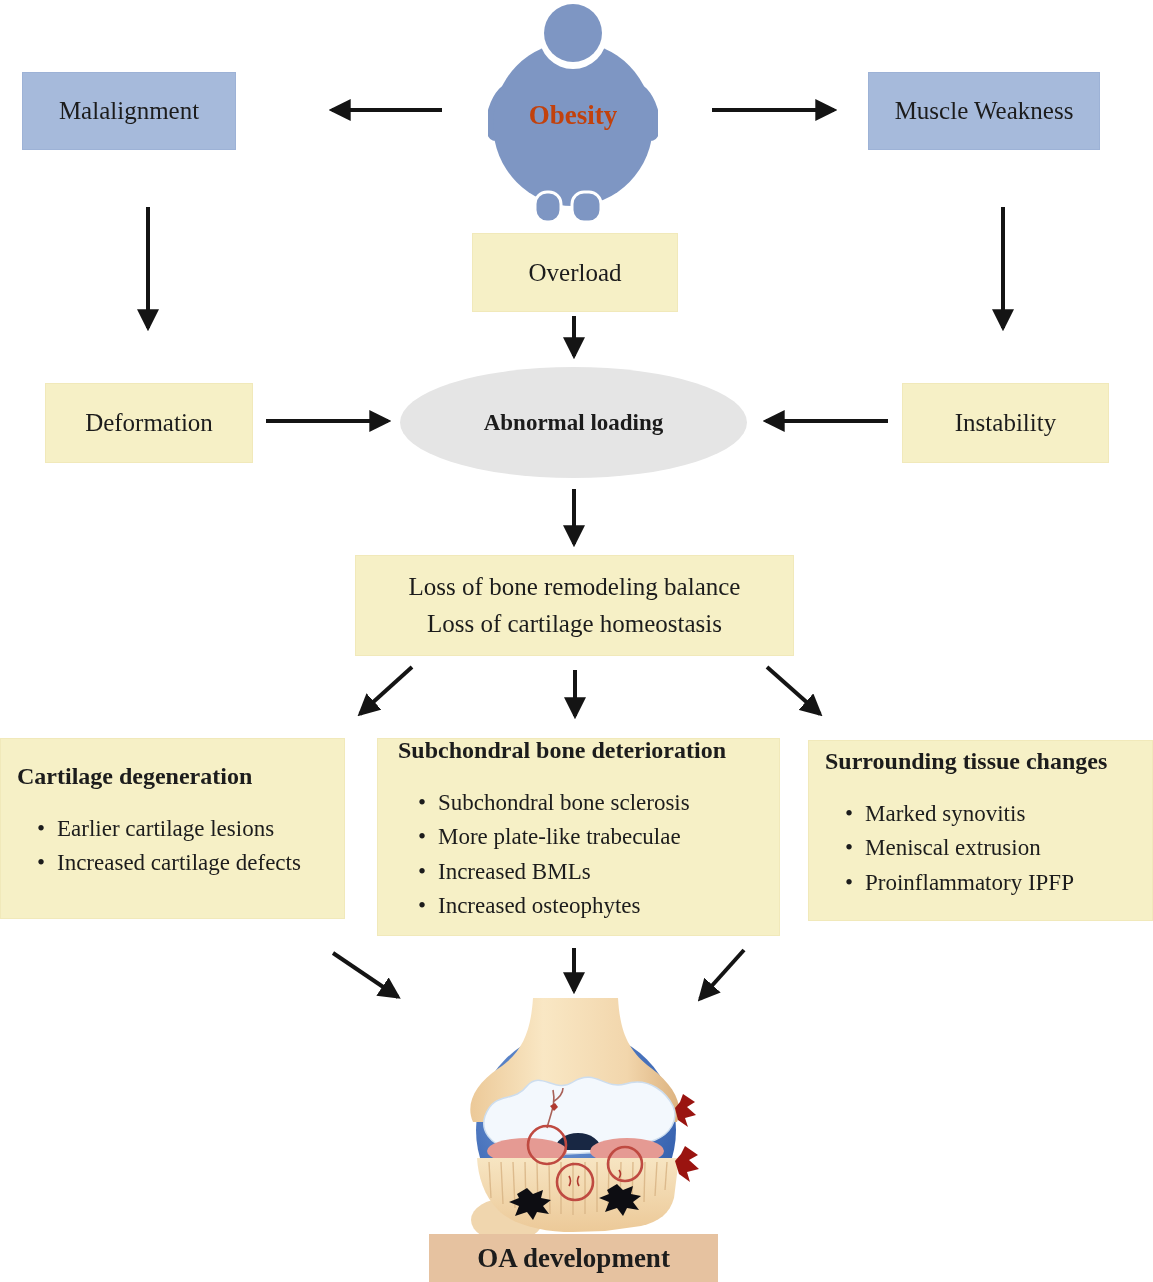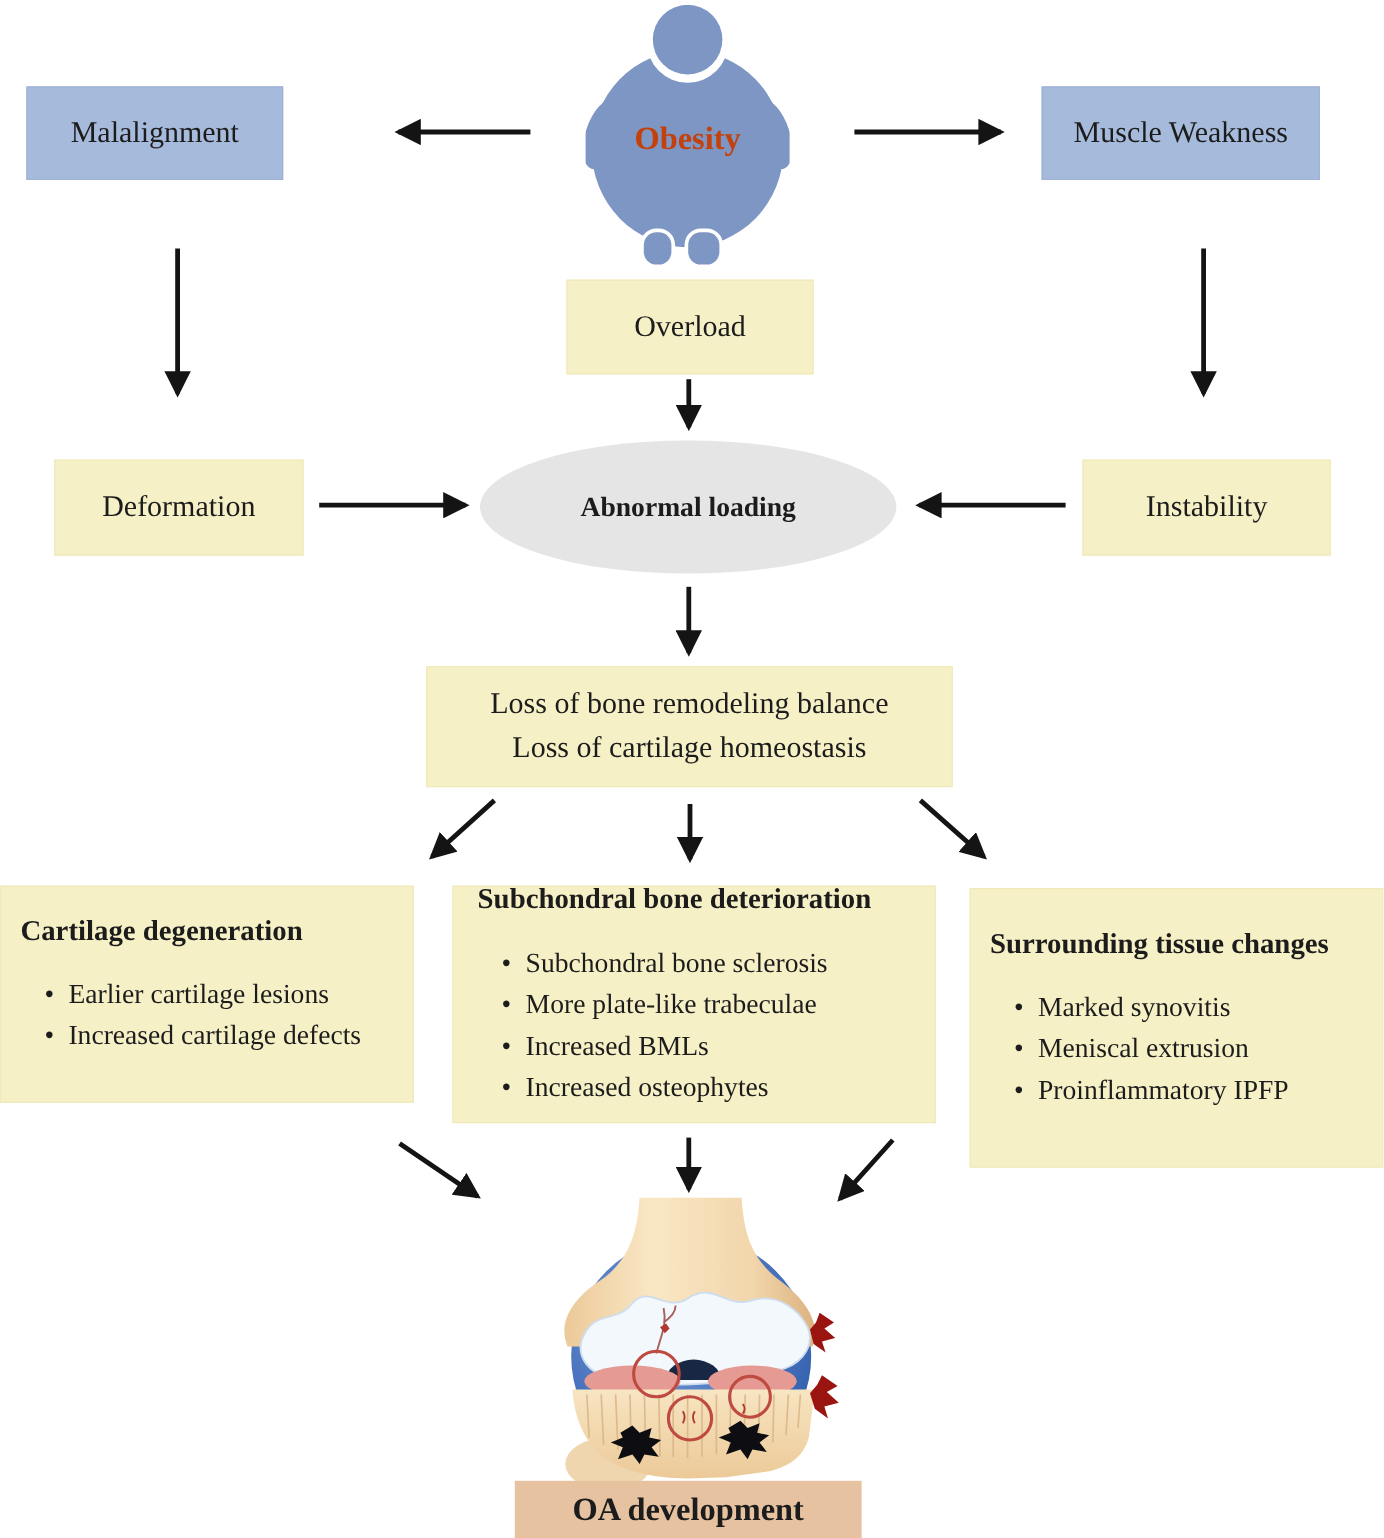--- a/index.html
+++ b/index.html
@@ -115,21 +115,21 @@
   <div class="listbox" style="left:377px;top:738px;width:403px;height:198px;padding-left:20px;">
     <h3>Subchondral bone deterioration</h3>
     <ul>
       <li>Subchondral bone sclerosis</li>
       <li>More plate-like trabeculae</li>
       <li>Increased BMLs</li>
       <li>Increased osteophytes</li>
     </ul>
   </div>
 
-  <div class="listbox" style="left:808px;top:740px;width:345px;height:233px;">
+  <div class="listbox" style="left:808px;top:740px;width:345px;height:181px;">
     <h3>Surrounding tissue changes</h3>
     <ul>
       <li>Marked synovitis</li>
       <li>Meniscal extrusion</li>
       <li>Proinflammatory IPFP</li>
     </ul>
   </div>
 
   <svg class="knee-svg" width="245" height="237" viewBox="0 0 245 237">
     <defs>

